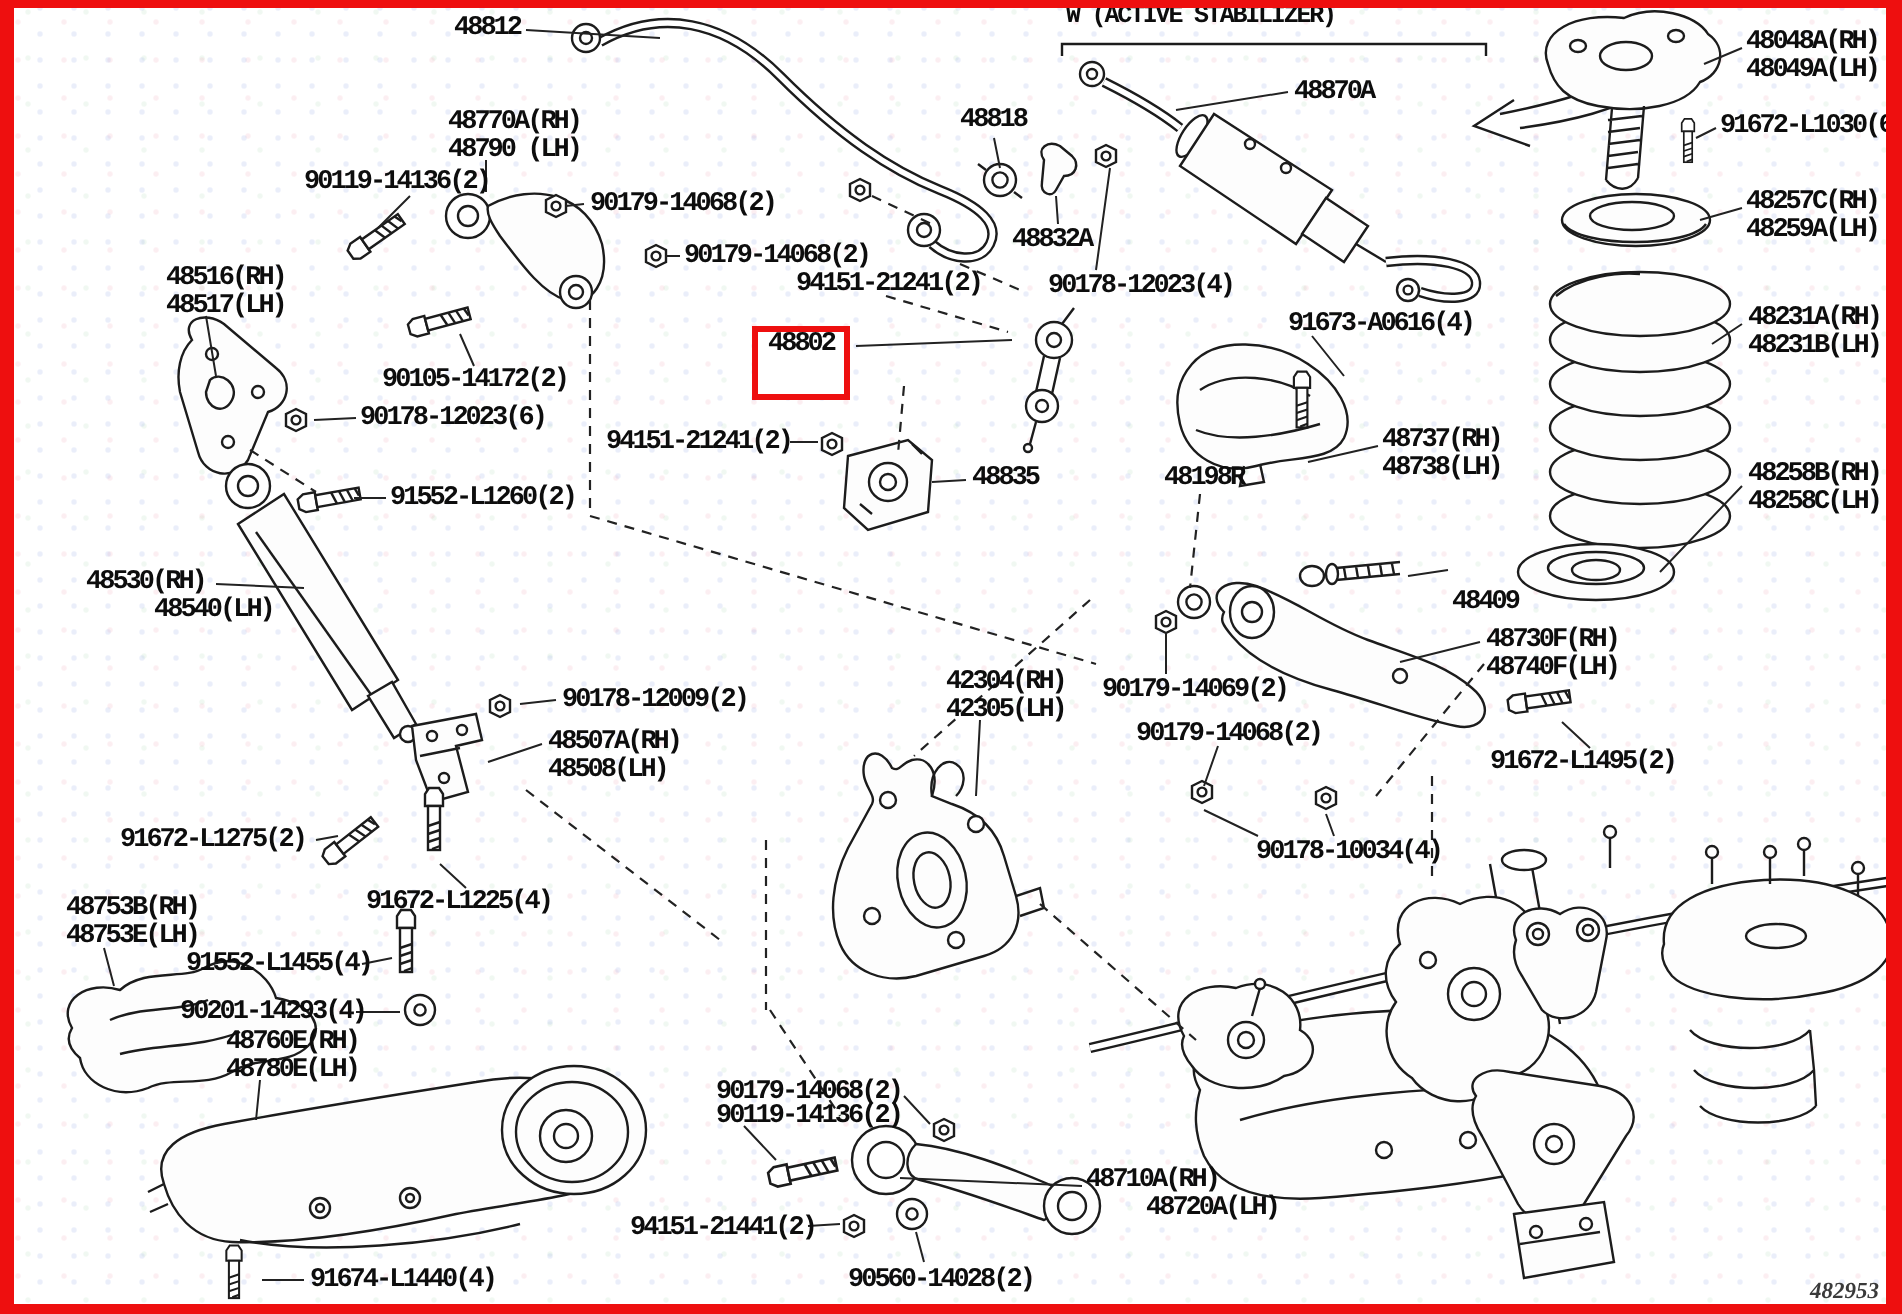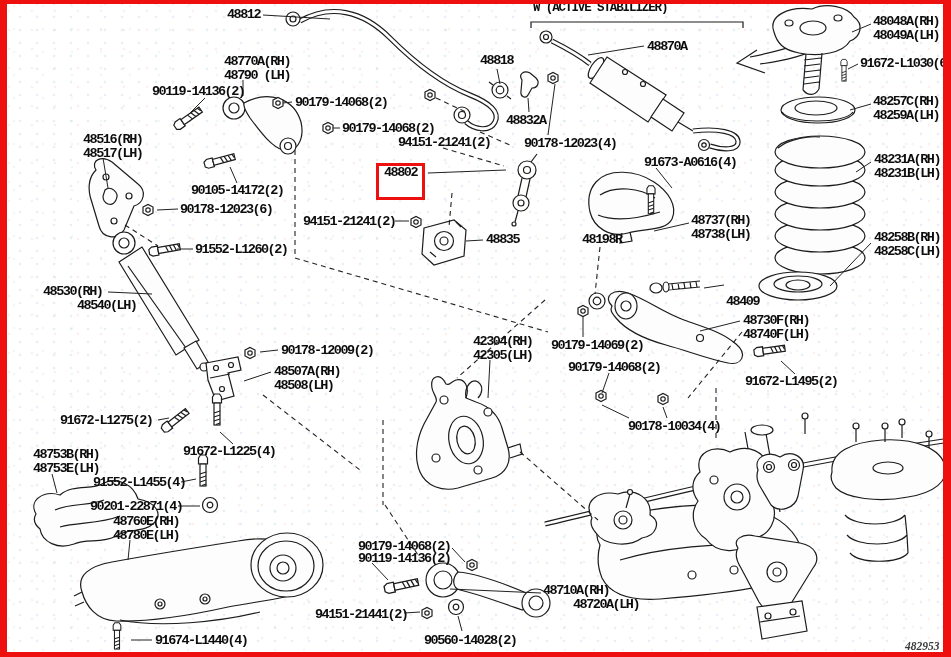--- a/index.html
+++ b/index.html
@@ -382,21 +382,21 @@
       <div class="lbl" style="left: 568px; top: 361px;">90179-14068(2)</div>
       <div class="lbl" style="left: 274px; top: 365px;">48507A(RH)</div>
       <div class="lbl" style="left: 274px; top: 379px;">48508(LH)</div>
       <div class="lbl" style="left: 745px; top: 375px;">91672-L1495(2)</div>
       <div class="lbl" style="left: 628px; top: 420px;">90178-10034(4)</div>
       <div class="lbl" style="left: 60px; top: 414px;">91672-L1275(2)</div>
       <div class="lbl" style="left: 183px; top: 445px;">91672-L1225(4)</div>
       <div class="lbl" style="left: 33px; top: 448px;">48753B(RH)</div>
       <div class="lbl" style="left: 33px; top: 462px;">48753E(LH)</div>
       <div class="lbl" style="left: 93px; top: 476px;">91552-L1455(4)</div>
-      <div class="lbl" style="left: 90px; top: 500px;">90201-22871(4)</div>
+      <div class="lbl" style="left: 90px; top: 500px;">90201-14293(4)</div>
       <div class="lbl" style="left: 113px; top: 515px;">48760E(RH)</div>
       <div class="lbl" style="left: 113px; top: 529px;">48780E(LH)</div>
       <div class="lbl" style="left: 358px; top: 540px;">90179-14068(2)</div>
       <div class="lbl" style="left: 358px; top: 552px;">90119-14136(2)</div>
       <div class="lbl" style="left: 543px; top: 584px;">48710A(RH)</div>
       <div class="lbl" style="left: 573px; top: 598px;">48720A(LH)</div>
       <div class="lbl" style="left: 315px; top: 608px;">94151-21441(2)</div>
       <div class="lbl" style="left: 155px; top: 634px;">91674-L1440(4)</div>
       <div class="lbl" style="left: 424px; top: 634px;">90560-14028(2)</div>
       <div class="lbl num" style="left: 905px; top: 640px;">482953</div>

